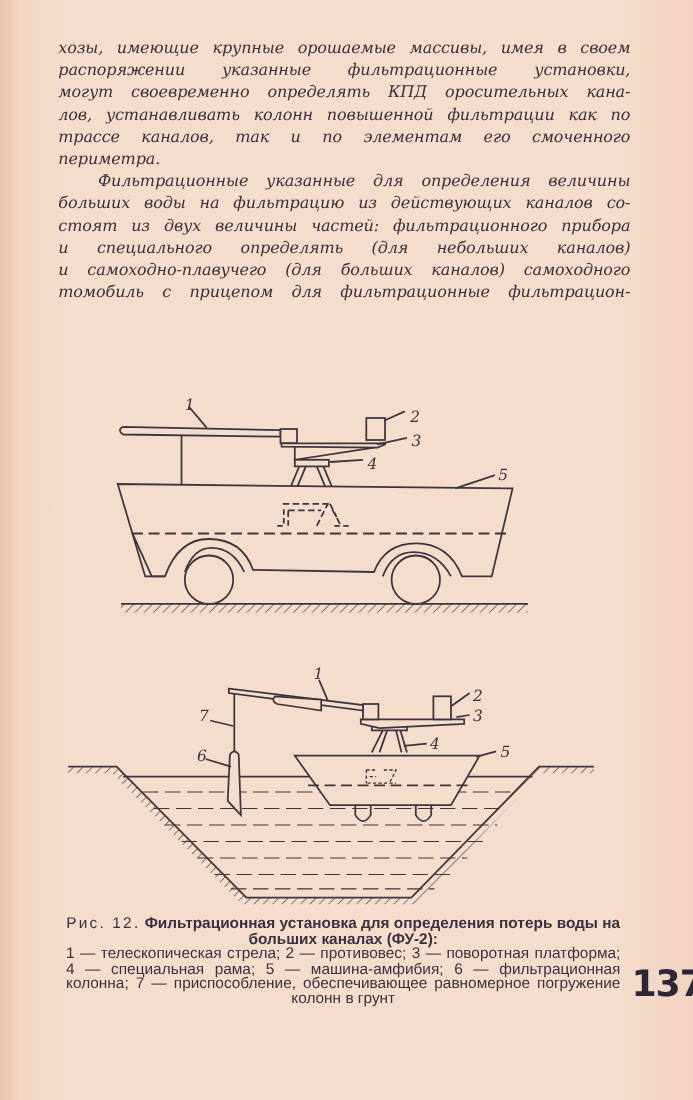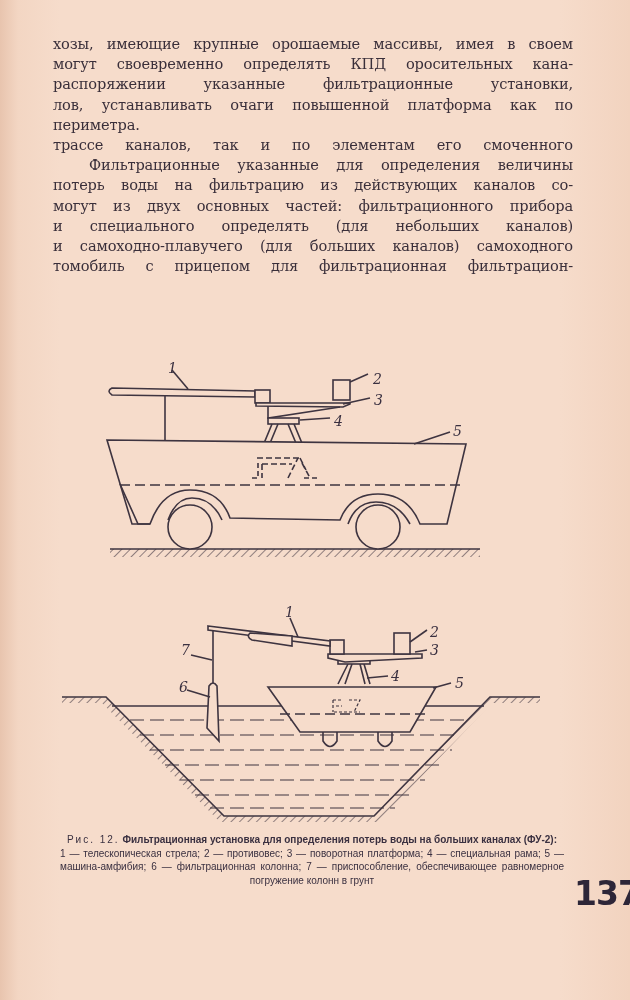--- a/index.html
+++ b/index.html
@@ -9,59 +9,59 @@
     background-image: linear-gradient(90deg, #e8c4ae 0px, #f3d6c3 18px, #f6dccb 60px, #f6dccb 560px, #f2d3bf 630px);
     font-family:"DejaVu Serif","Liberation Serif",serif;
     color:#3a2f3a;
     position:relative;
   }
   .body-text {
     position:absolute; left:53px; top:34px; width:520px;
     font-size:14.6px; line-height:20.2px; text-align:justify;
     letter-spacing:-0.15px;
   }
-  .body-text p { margin:0; }
+  .body-text p { margin:0;font-style:italic; }
   .body-text .line { display:block; text-align:justify; text-align-last:justify; }
   .body-text .line.last { text-align-last:left; }
   .figure { position:absolute; left:0; top:355px; width:630px; height:480px; }
   .figure svg { position:absolute; left:0; top:0; }
   .caption {
     position:absolute; left:60px; top:833px; width:504px;
     font-family:"Liberation Sans","DejaVu Sans",sans-serif;
-    font-size:10px; line-height:13.6px; color:#3a3040;
+    font-size:14px; line-height:13.6px; color:#3a3040;
   }
   .caption .title { text-align:center; font-weight:bold; }
   .caption .title .label { font-weight:normal; letter-spacing:2px; }
   .caption .legend { text-align:justify; text-align-last:center; }
   .page-number {
     position:absolute; left:574px; top:874px;
     font-family:"DejaVu Sans","Liberation Sans",sans-serif;
     font-weight:bold; font-size:33px; color:#2d2638; letter-spacing:-1px;
   }
   .callout { font-family:"DejaVu Serif",serif; font-style:italic; font-size:14px; fill:#3a3040; }
 </style>
 </head>
 <body>
 
 <div class="body-text">
   <p>
     <span class="line">хозы, имеющие крупные орошаемые массивы, имея в своем</span>
+    <span class="line">распоряжении указанные фильтрационные установки,</span>
     <span class="line">могут своевременно определять КПД оросительных кана-</span>
-    <span class="line">распоряжении указанные фильтрационные установки,</span>
-    <span class="line">лов, устанавливать очаги повышенной платформа как по</span>
+    <span class="line">лов, устанавливать колонн повышенной фильтрации как по</span>
+    <span class="line">трассе каналов, так и по элементам его смоченного</span>
     <span class="line last">периметра.</span>
-    <span class="line">трассе каналов, так и по элементам его смоченного</span>
   </p>
   <p>
     <span class="line" style="padding-left:36px">Фильтрационные указанные для определения величины</span>
-    <span class="line">потерь воды на фильтрацию из действующих каналов со-</span>
-    <span class="line">могут из двух основных частей: фильтрационного прибора</span>
+    <span class="line">больших воды на фильтрацию из действующих каналов со-</span>
+    <span class="line">стоят из двух величины частей: фильтрационного прибора</span>
     <span class="line">и специального определять (для небольших каналов)</span>
     <span class="line">и самоходно-плавучего (для больших каналов) самоходного</span>
-    <span class="line">томобиль с прицепом для фильтрационная фильтрацион-</span>
+    <span class="line">томобиль с прицепом для фильтрационные фильтрацион-</span>
   </p>
 </div>
 
 <div class="figure">
   <svg width="630" height="480" viewBox="0 355 630 480" xmlns="http://www.w3.org/2000/svg">
     <defs>
       <pattern id="hatch" width="6" height="6" patternUnits="userSpaceOnUse" patternTransform="rotate(45)">
         <line x1="0" y1="0" x2="0" y2="6" stroke="#4a3d48" stroke-width="1.2"></line>
       </pattern>
     </defs>

